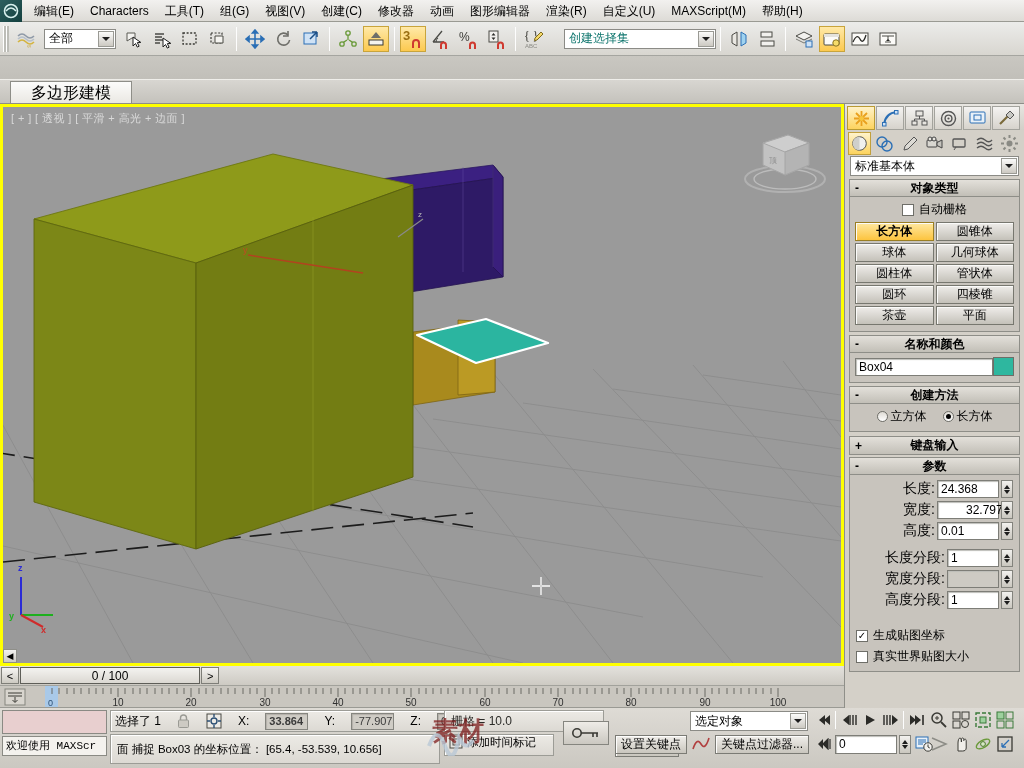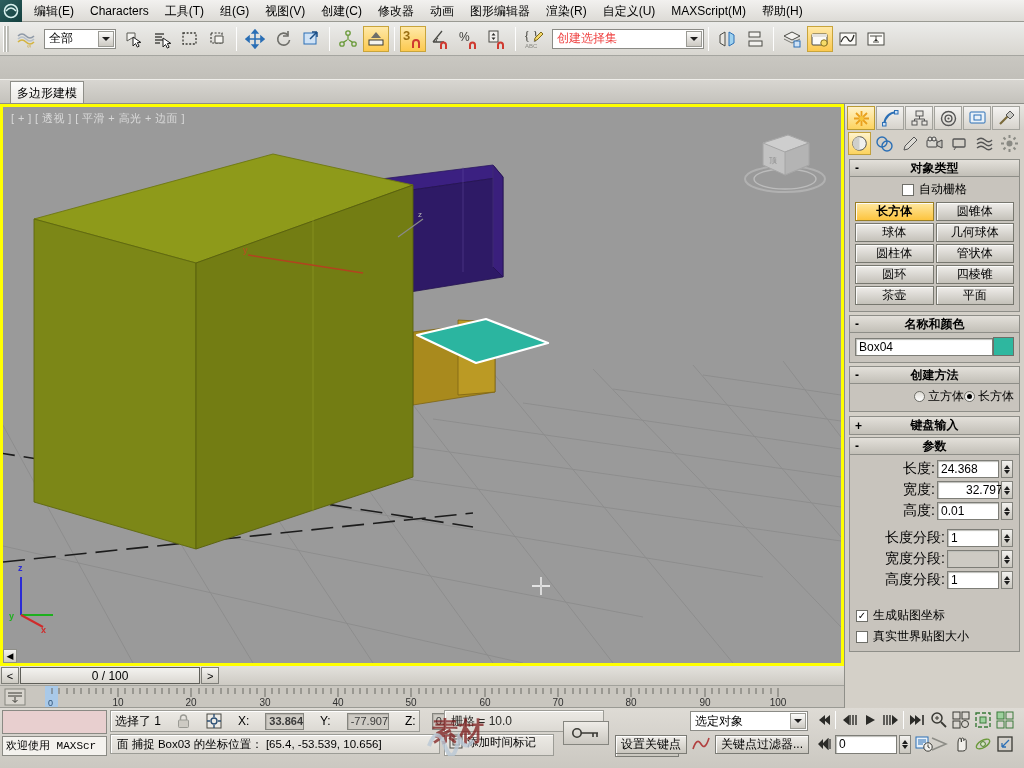--- a/index.html
+++ b/index.html
@@ -76,23 +76,23 @@
     width: 24px; height: 15px; margin-left: 14px; margin-bottom:3px;
     border: 1px solid #5d5d58; border-radius: 8px;
     background: linear-gradient(#f6f6f4,#d3d1ca);
     display:flex; align-items:center; justify-content:center;
   }
   .rtab-drop::after { content:""; border-left:4px solid transparent; border-right:4px solid transparent; border-top:4px solid #25
 25 25; }
   .ribbon-panelrow { position:absolute; top:23px; left:0; width:1024px; height:24px;
     background: linear-gradient(#d8d6d1,#c4c2bc); border-top:1px solid #efeeea;}
   .panel-tab {
-    position:absolute; left:10px; top:1px; height:22px; padding:0 6px; line-height:22px;
+    position:absolute; left:10px; top:1px; height:22px; padding:0 20px; line-height:22px;
     background: linear-gradient(#fcfcfb,#eae8e3); border:1px solid #8e8e88; border-bottom:none;
-    font-size:12px;
+    font-size:16px;
   }
 
   
   .viewport-wrap {
     position: absolute; top: 104px; left: 0; width: 844px; height: 562px;
     border: 3px solid #ffff00; background: #9a9a9a;
   }
   .viewport { position: absolute; inset: 0; overflow: hidden; }
   .vp-label {
     position: absolute; top: 4px; left: 8px; color: #d9d9d9;
@@ -142,21 +142,21 @@
   }
   .spin { width:12px; height:18px; border:1px solid #83837d;
     background:linear-gradient(#f2f1ee,#cac7bf); display:flex;flex-direction:column;
     align-items:center; justify-content:center; gap:1px; }
   .spin i { display:block; width:0;height:0;border-left:3px solid transparent;border-right:3px solid transparent; }
   .spin i.u { border-bottom:4px solid #1d1d1d; }
   .spin i.d { border-top:4px solid #1d1d1d; }
   .paramrow { display:flex; align-items:center; justify-content:flex-end; margin-bottom:3px; gap:2px; }
   .paramrow label { font-size:14px; }
 
-  .radiorow { display:flex; align-items:center; justify-content:flex-end; gap:0; font-size:12px; }
+  .radiorow { display:flex; align-items:center; justify-content:center; gap:16px; font-size:12px; }
   .radio { width:11px;height:11px;border-radius:50%;border:1px solid #6e6e68;
     background:linear-gradient(#dedbd4,#fff); display:inline-block; position:relative; }
   .radio.on::after { content:""; position:absolute; inset:2px; border-radius:50%; background:#000; }
   .chk { width:12px;height:12px;border:1px solid #6e6e68;background:#fff;
     display:inline-flex;align-items:center;justify-content:center;font-size:10px;line-height:10px; }
 
   
   .timebar {
     position:absolute; top:666px; left:0; width:844px; height:20px;
     background:linear-gradient(#e4e2dd,#cdcac3); border-bottom:1px solid #a2a29c;
@@ -324,21 +324,21 @@
         </svg>
     </div>
     <div class="sep"></div>
     <div class="tbtn">
       <svg width="22" height="22" viewBox="0 0 22 22">
           <text x="1" y="12" font-size="12" fill="#3a3a35" font-family="Liberation Serif">{ }</text>
           <path d="M12 10 l6-6 2 2 -6 6 -2.6.6z" fill="#f5d96a" stroke="#7d6a1c"></path>
           <text x="2" y="20" font-size="6" fill="#8a8a84" font-family="Liberation Sans">ABC</text>
         </svg>
     </div>
-    <div class="combo" style="width:152px;margin-left:4px;color:#ef4444;">
+    <div class="combo" style="width:152px;margin-left:16px;color:#0f766e;">
       <span>创建选择集</span>
       <span class="arrow"></span>
     </div>
     <div class="sep"></div>
     <div class="tbtn">
       <svg width="20" height="20" viewBox="0 0 20 20">
           <path d="M8 3 v14 l-5-3 V6z" fill="#e9e7e2" stroke="#4a4a45"></path>
           <path d="M12 3 v14 l5-3 V6z" fill="#9fd2ef" stroke="#2b6fb5"></path>
         </svg>
     </div>
@@ -563,20 +563,26 @@
       <div class="cp-objbtn">
         <svg width="17" height="17" viewBox="0 0 17 17">
             <circle cx="8.5" cy="8.5" r="3" fill="#8a8a84"></circle>
             <g stroke="#8a8a84" stroke-width="2">
               <path d="M8.5 0v3M8.5 14v3M0 8.5h3M14 8.5h3M2.5 2.5l2 2M12.5 12.5l2 2M14.5 2.5l-2 2M4.5 12.5l-2 2"></path>
             </g>
           </svg>
       </div>
     </div>
 
+    <div style="padding:0 5px 0 5px;">
+      <div class="combo" style="height:20px;">
+        <span>标准基本体</span>
+        <span class="arrow"></span>
+      </div>
+    </div>
 
     <div class="rollup">
       <div class="rollup-head">
         <span class="pm">-</span>
         <span>对象类型</span>
       </div>
       <div class="rollup-body">
         <div style="display:flex;align-items:center;justify-content:center;gap:5px;margin-bottom:4px;">
           <span class="chk"></span>
           <span>自动栅格</span>
@@ -746,21 +752,21 @@
       <rect x="5" y="3" width="20" height="16" fill="#d8d5ce" stroke="#85857f"></rect>
       <path d="M8 7h14M8 10h14M15 11v5M12.5 14l2.5 2.5 2.5-2.5" stroke="#3a3a35" fill="none"></path>
     </svg>
   </div>
 
   <div class="statusbar">
 
     <div class="mini-listener"></div>
     <div class="mini-welcome">欢迎使用 MAXScr</div>
 
-    <div class="sb-panel" style="position:absolute;left:110px;top:2px;width:310px;height:22px;display:flex;align-items:center;padding:0 4px;gap:16px;">
+    <div class="sb-panel" style="position:absolute;left:110px;top:2px;width:361px;height:22px;display:flex;align-items:center;padding:0 4px;gap:16px;">
       <span style="font-size:12px;white-space:nowrap;">选择了 1</span>
       <span style="display:flex;">
         <svg width="13" height="15" viewBox="0 0 13 15">
             <path d="M3.5 6V4a3 3 0 0 1 6 0v2" fill="none" stroke="#9a9a94" stroke-width="1.4"></path>
             <rect x="1.5" y="6" width="10" height="7.5" rx="1" fill="#cdcac3" stroke="#9a9a94"></rect>
           </svg>
       </span>
       <span style="display:flex;">
         <svg width="16" height="16" viewBox="0 0 16 16">
             <rect x="1" y="1" width="14" height="14" fill="#eceae5" stroke="#4a4a45"></rect>
@@ -773,21 +779,21 @@
       <span style="font-size:12px;">Y:</span>
       <span class="sb-num" style="width:70px;">-77.907</span>
       <span style="font-size:12px;">Z:</span>
       <span class="sb-num" style="width:46px;">0.0</span>
     </div>
 
     <div class="sb-panel" style="position:absolute;left:444px;top:2px;width:160px;height:22px;display:flex;align-items:center;padding-left:6px;">
       <span style="font-size:12px;color:#2b2b28;">栅格 = 10.0</span>
     </div>
 
-    <div class="sb-panel" style="position:absolute;left:110px;top:26px;width:330px;height:20px;display:flex;align-items:center;padding-left:6px;overflow:hidden;white-space:nowrap;">
+    <div class="sb-panel" style="position:absolute;left:110px;top:26px;width:330px;height:30px;display:flex;align-items:center;padding-left:6px;overflow:hidden;white-space:nowrap;">
       <span style="font-size:11.5px;">面 捕捉 Box03 的坐标位置： [65.4, -53.539, 10.656]</span>
     </div>
 
     <div class="sb-panel" style="position:absolute;left:444px;top:26px;width:110px;height:22px;display:flex;align-items:flex-start;gap:4px;padding-left:4px;">
       <span style="display:flex;">
         <svg width="14" height="14" viewBox="0 0 14 14">
             <rect x="1" y="1" width="12" height="12" fill="#e7e5e0" stroke="#4a4a45"></rect>
             <rect x="4" y="4" width="6" height="6" fill="none" stroke="#4a4a45"></rect>
           </svg>
       </span>

